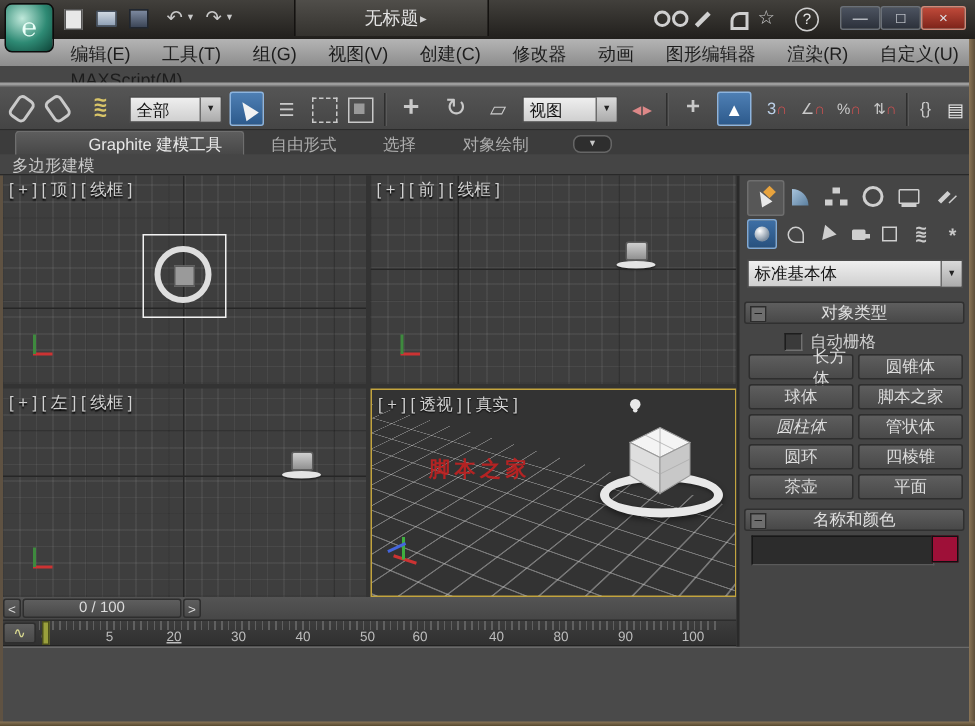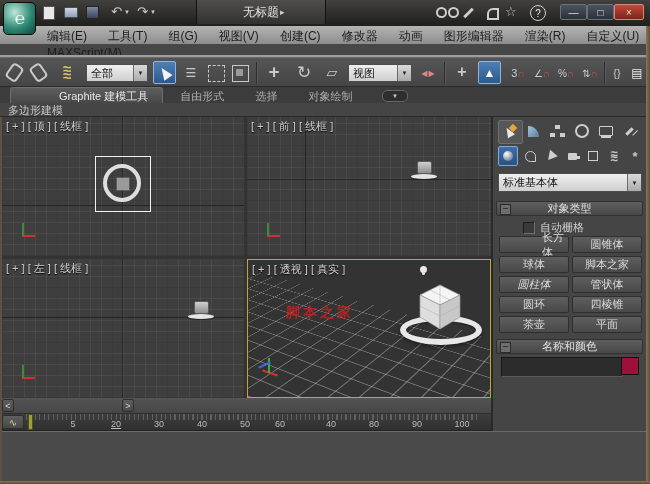--- a/index.html
+++ b/index.html
@@ -317,20 +317,23 @@
       <span class="abs" style="left:14px;top:112px;width:16px;height:2px;background:#cc3333;transform:rotate(18deg);"></span>
       <span class="abs" style="left:20px;top:98px;width:2px;height:15px;background:#3fae3f;"></span>
       <span class="abs" style="left:10px;top:104px;width:13px;height:2px;background:#4466dd;transform:rotate(-25deg);"></span>
     </div>
   </div>
 
   <div id="slider-row" class="abs">
     <div class="btn abs" style="left:2px;top:1px;width:12px;height:13px;font-size:9px;">
         <span>&lt;</span>
       </div>
+    <div class="btn abs" style="left:15px;top:1px;width:106px;height:13px;font-size:10px;">
+        <span>0 / 100</span>
+      </div>
     <div class="btn abs" style="left:122px;top:1px;width:12px;height:13px;font-size:9px;">
         <span>&gt;</span>
       </div>
   </div>
 
   <div id="track-row" class="abs">
     <div class="btn abs" style="left:2px;top:1px;width:22px;height:14px;font-size:10px;color:#d8d890;">
         <span>∿</span>
       </div>
     <div id="track-ticks"></div>

